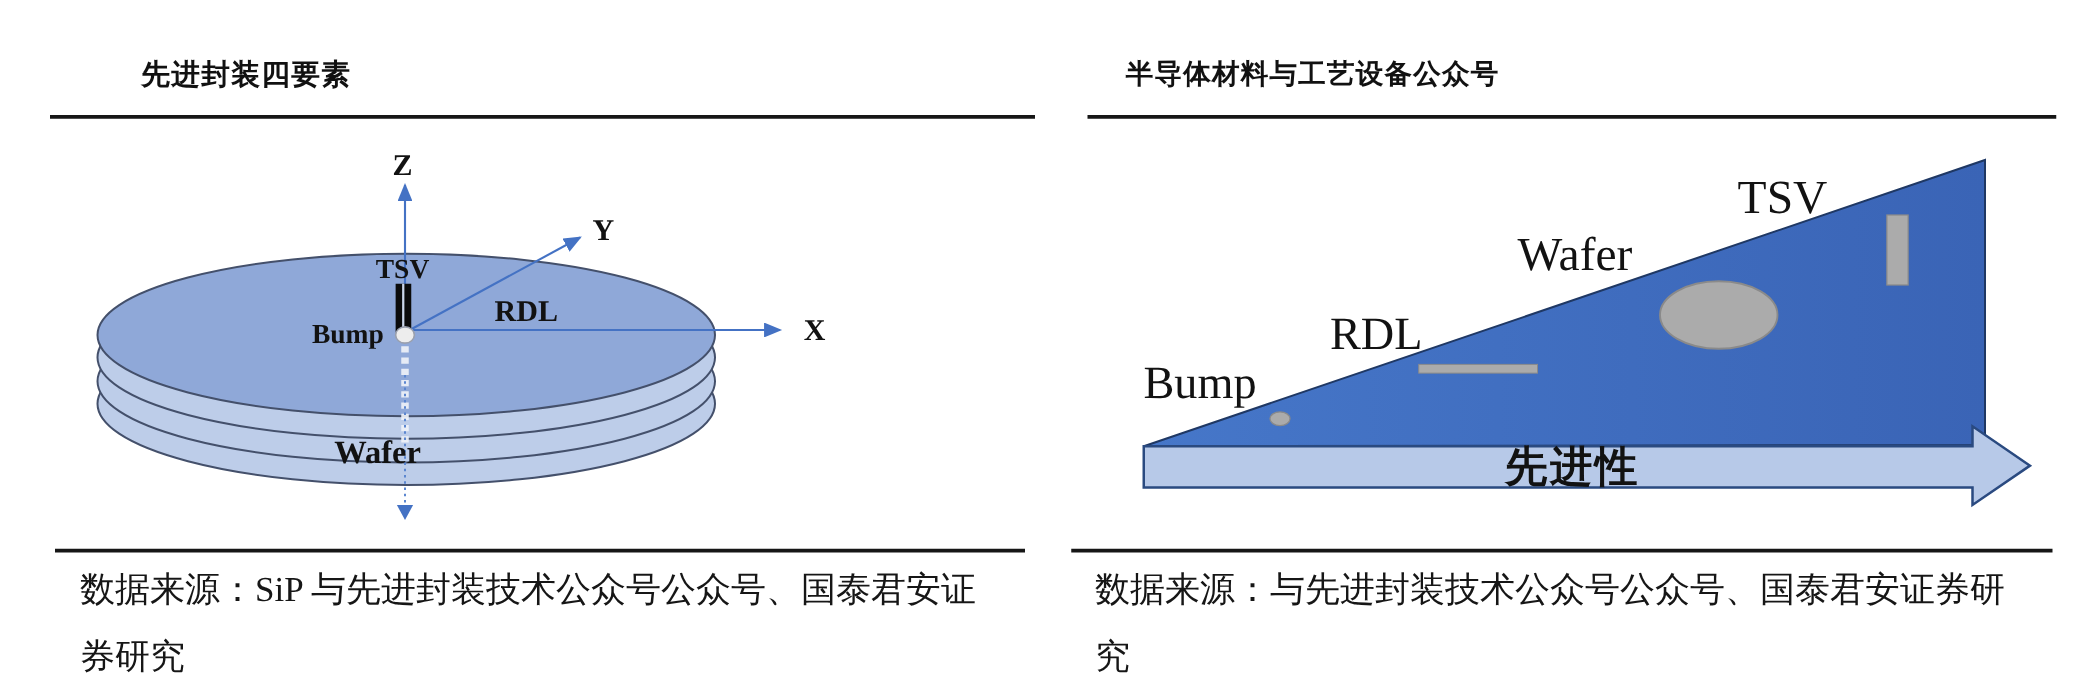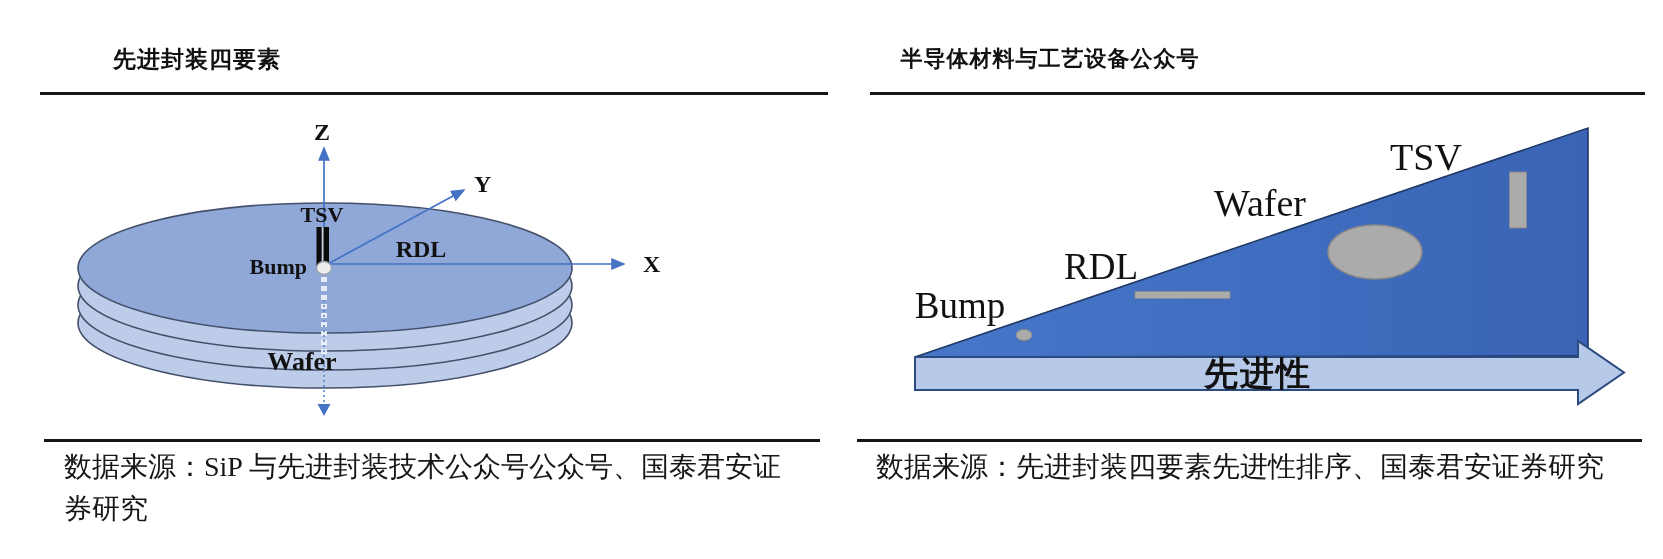--- a/index.html
+++ b/index.html
@@ -12,21 +12,21 @@
     font-weight:bold;white-space:nowrap;letter-spacing:1px;
   }
   .panel-title.left{left:197px;font-size:23px;}
   .panel-title.right{left:1050px;font-size:22px;}
   .header-rule,.bottom-rule{position:absolute;height:3px;background:#161616;}
   .header-rule.left-rule{left:40px;top:92px;width:788px;}
   .header-rule.right-rule{left:870px;top:92px;width:775px;}
   .bottom-rule.left-rule{left:44px;top:439px;width:776px;}
   .bottom-rule.right-rule{left:857px;top:439px;width:785px;}
   .source-text{
-    position:absolute;top:446px;font-size:28px;line-height:42px;
+    position:absolute;top:446px;font-size:28px;line-height:53px;
     font-family:"Liberation Serif", serif;color:#161616;
   }
   .source-text.left{left:64px;width:730px;}
   .source-text.right{left:876px;width:732px;}
   svg{position:absolute;display:block;}
   .left-svg{left:30px;top:95px;}
   .right-svg{left:850px;top:95px;}
   text{fill:#121212;}
 </style>
 </head>
@@ -97,15 +97,15 @@
     <text x="1260" y="216" text-anchor="middle" font-size="38">Wafer</text>
     <text x="1426" y="170" text-anchor="middle" font-size="38">TSV</text>
 
     <text x="1258" y="385" text-anchor="middle" font-size="34" font-weight="bold" letter-spacing="2" font-family="Liberation Sans, sans-serif">先进性</text>
   </svg>
 
   <div class="bottom-rule left-rule"></div>
   <div class="bottom-rule right-rule"></div>
 
   <div class="source-text left">数据来源：SiP 与先进封装技术公众号公众号、国泰君安证券研究</div>
-  <div class="source-text right">数据来源：先进封装四要素先进性排序、国泰君安证券研究</div>
+  <div class="source-text right">数据来源：与先进封装技术公众号公众号、国泰君安证券研究</div>
 
 </div>
 
 </body></html>

